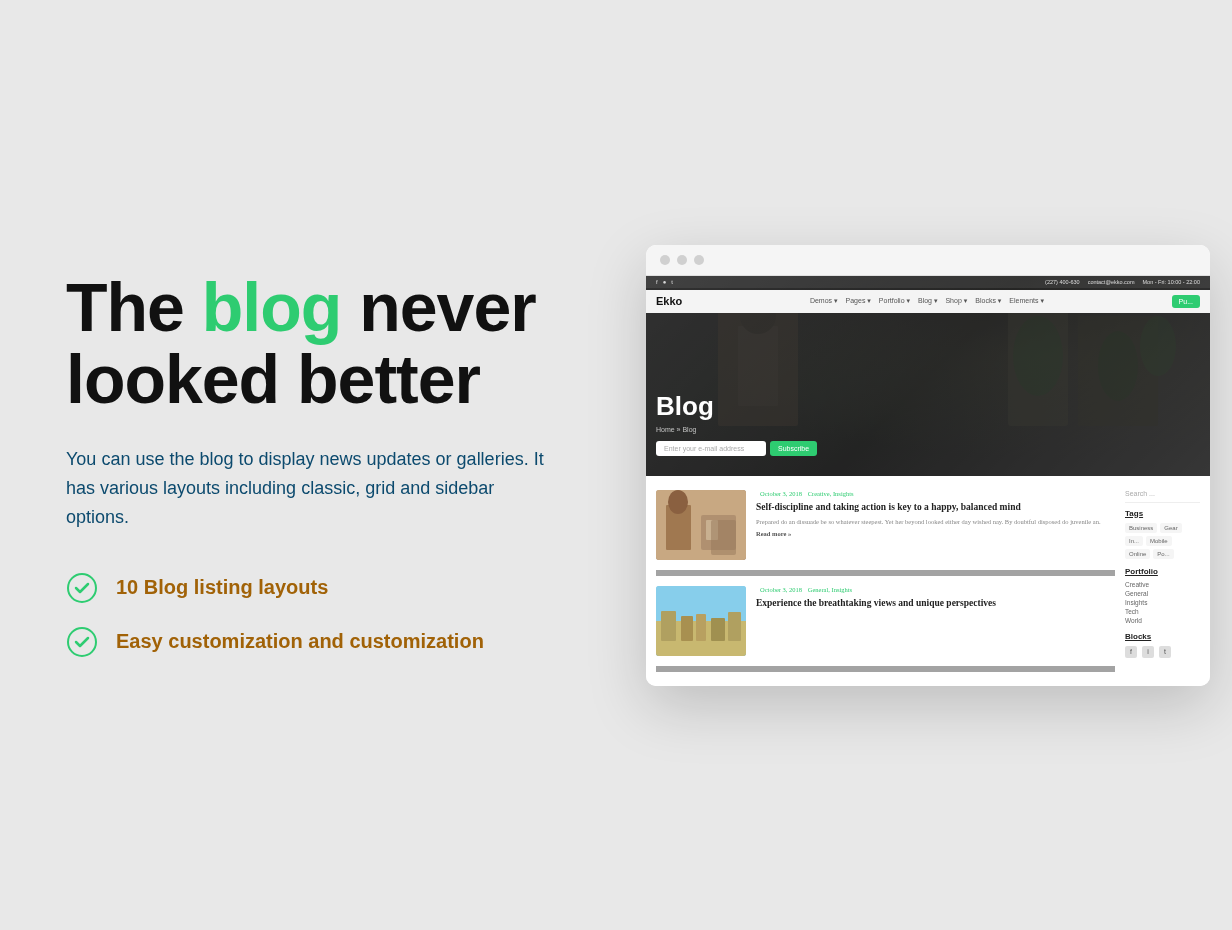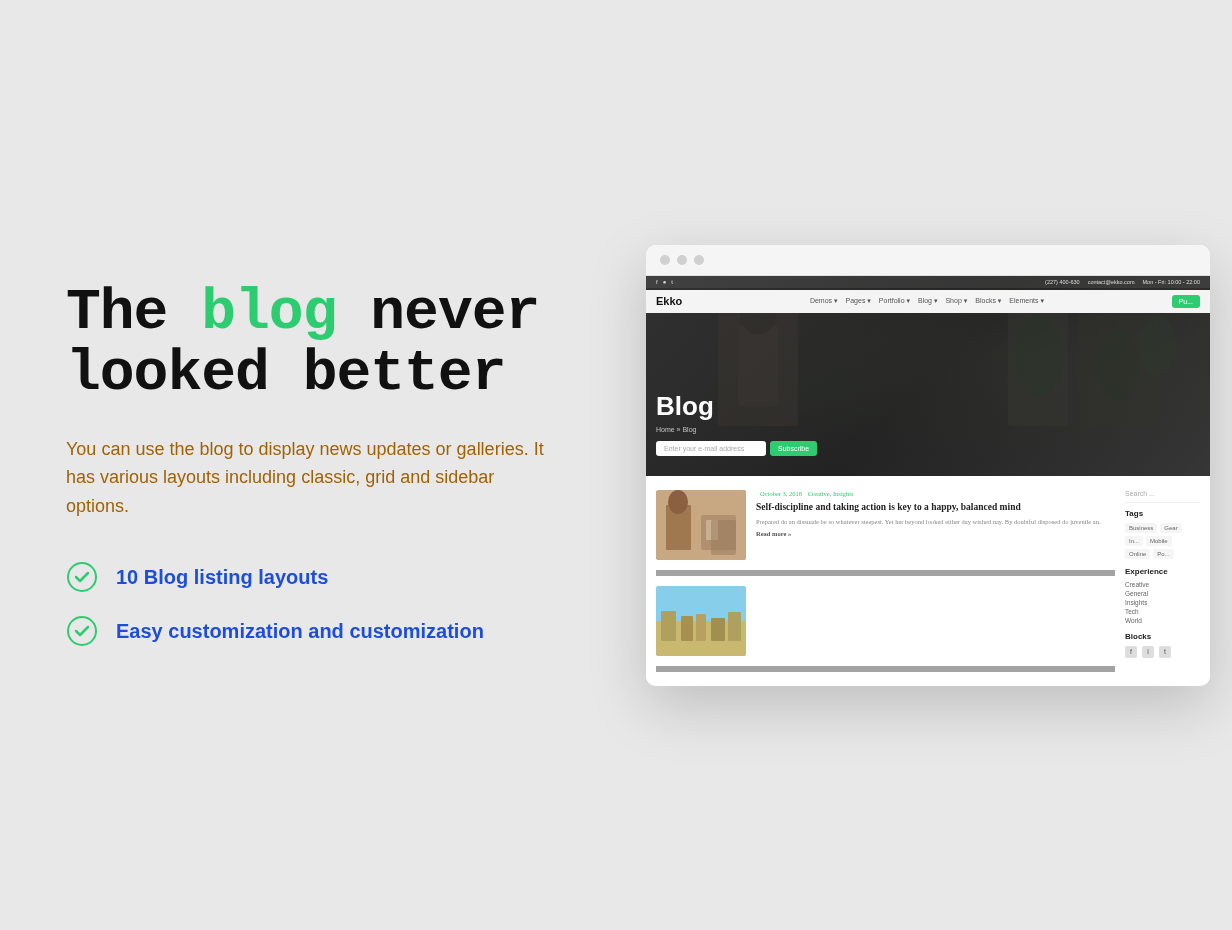--- a/index.html
+++ b/index.html
@@ -17,34 +17,33 @@
       display: flex;
       align-items: center;
       justify-content: space-between;
       width: 1100px;
       gap: 60px;
     }
     .left-panel {
       flex: 0 0 520px;
     }
     .headline {
-      font-size: 58px;
+      font-size: 68px;
       font-weight: 900;
       line-height: 1.05;
       color: #111;
       margin-bottom: 30px;
       letter-spacing: -1px;
-      font-family: Liberation Mono, monospace;
     }
     .headline .accent {
       color: #2ecc71;
     }
     .description {
       font-size: 18px;
-      color: #a16207;
+      color: #0c4a6e;
       line-height: 1.6;
       margin-bottom: 40px;
       max-width: 480px;
     }
     .features-list {
       list-style: none;
       display: flex;
       flex-direction: column;
       gap: 22px;
     }
@@ -54,21 +53,21 @@
       gap: 18px;
     }
     .check-icon {
       width: 32px;
       height: 32px;
       flex-shrink: 0;
     }
     .feature-text {
       font-size: 20px;
       font-weight: 700;
-      color: #1d4ed8;
+      color: #a16207;
     }
     .right-panel {
       flex: 0 0 540px;
       position: relative;
     }
     .browser-window {
       background: #fff;
       border-radius: 10px;
       box-shadow: 0 20px 60px rgba(0,0,0,0.18);
       overflow: hidden;
@@ -293,20 +292,21 @@
       color: #aaa;
       border-bottom: 1px solid #eee;
       padding-bottom: 5px;
       margin-bottom: 6px;
     }
     .sidebar-section-title {
       font-size: 8px;
       font-weight: 700;
       color: #222;
       margin-bottom: 5px;
+      text-decoration: underline;
     }
     .sidebar-tags {
       display: flex;
       flex-wrap: wrap;
       gap: 3px;
       margin-bottom: 8px;
     }
     .sidebar-tag {
       background: #f5f5f5;
       font-size: 6px;
@@ -459,35 +459,42 @@
               <svg style="position:absolute;top:0;left:0;width:100%;height:100%" viewBox="0 0 90 70">
                 <rect width="90" height="70" fill="#87CEEB"></rect>
                 <rect y="35" width="90" height="35" fill="#c8b870"></rect>
                 <rect x="5" y="25" width="15" height="30" rx="1" fill="#b0a060"></rect>
                 <rect x="25" y="30" width="12" height="25" rx="1" fill="#a89050"></rect>
                 <rect x="40" y="28" width="10" height="27" rx="1" fill="#b8a060"></rect>
                 <rect x="55" y="32" width="14" height="23" rx="1" fill="#a09050"></rect>
                 <rect x="72" y="26" width="13" height="29" rx="1" fill="#b0a060"></rect>
               </svg>
             </div>
+            <div class="blog-post-content">
+              <div class="blog-post-meta">
+                <span>October 3, 2018</span>
+                <span>General, Insights</span>
+              </div>
+              <div class="blog-post-title">Experience the breathtaking views and unique perspectives</div>
+            </div>
           </div>
         </div>
 
         <div class="blog-sidebar">
           <div class="sidebar-search">Search ...</div>
           <div class="sidebar-section-title">Tags</div>
           <div class="sidebar-tags">
             <span class="sidebar-tag">Business</span>
             <span class="sidebar-tag">Gear</span>
             <span class="sidebar-tag">In...</span>
             <span class="sidebar-tag">Mobile</span>
             <span class="sidebar-tag">Online</span>
             <span class="sidebar-tag">Po...</span>
           </div>
-          <div class="sidebar-section-title">Experience</div>
+          <div class="sidebar-section-title">Portfolio</div>
           <div class="sidebar-categories">
             <span class="sidebar-cat">Creative</span>
             <span class="sidebar-cat">General</span>
             <span class="sidebar-cat">Insights</span>
             <span class="sidebar-cat">Tech</span>
             <span class="sidebar-cat">World</span>
           </div>
           <div class="sidebar-section-title">Blocks</div>
           <div class="sidebar-social">
             <div class="social-icon-sm">f</div>

